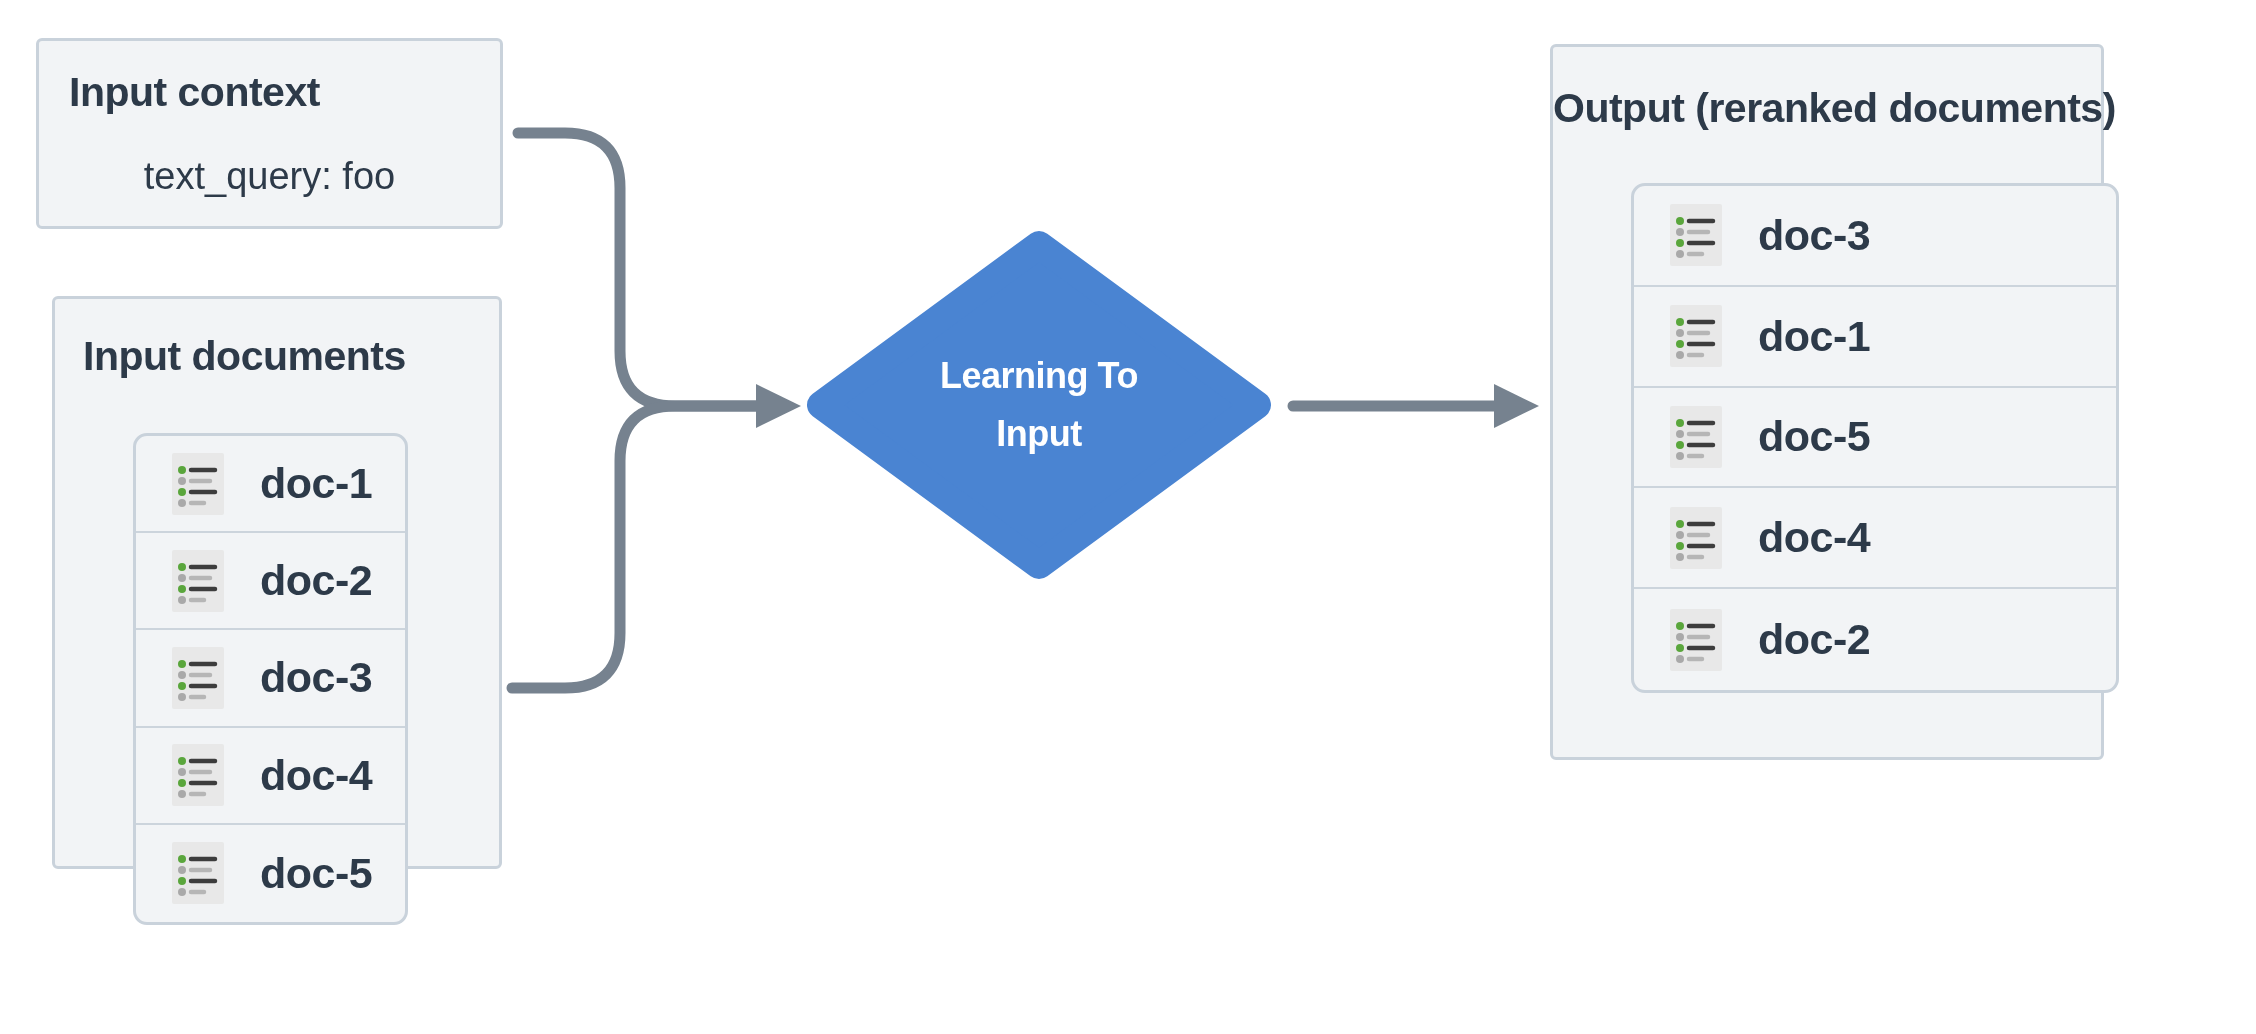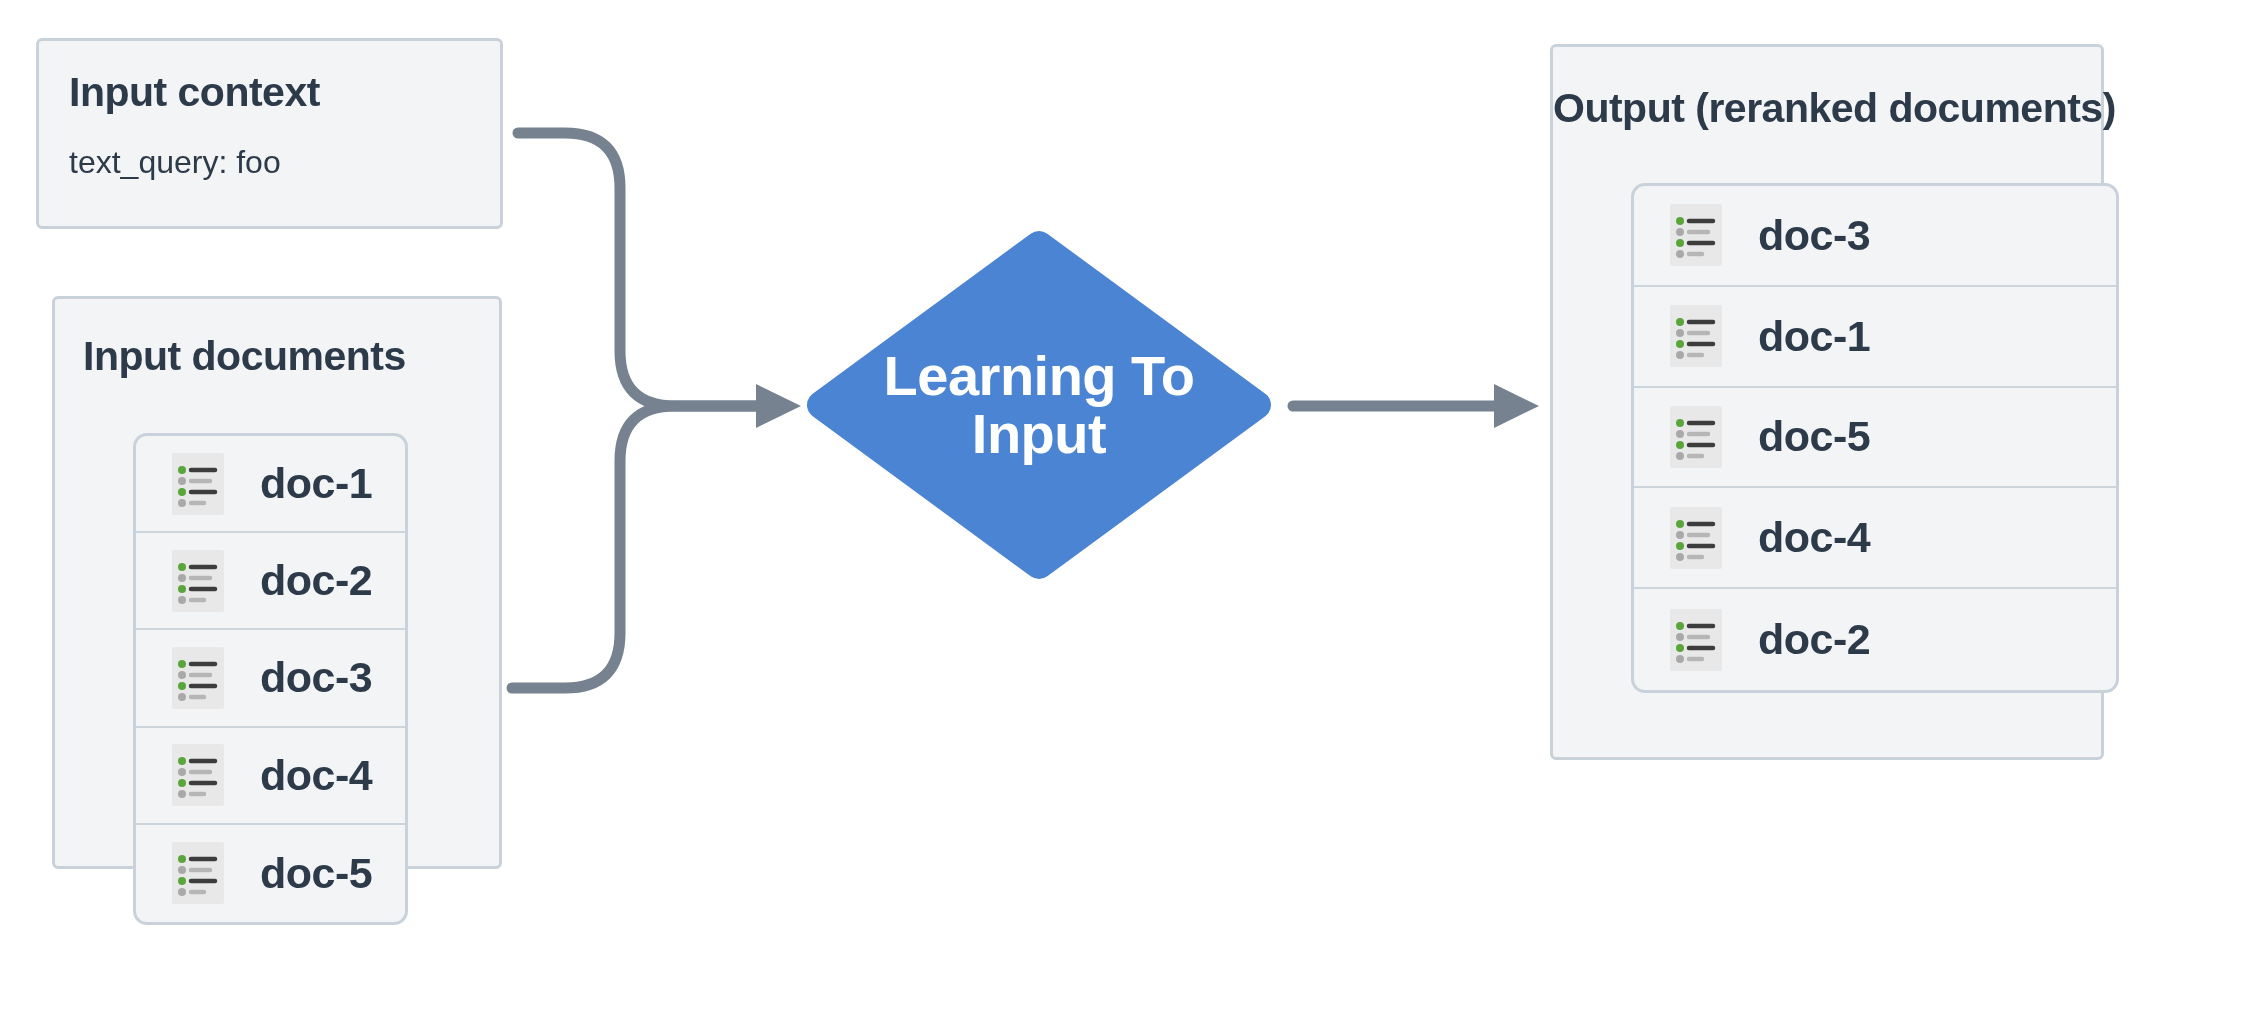--- a/index.html
+++ b/index.html
@@ -36,21 +36,21 @@
     box-sizing:border-box;
   }
   .node-title{
     font-weight:bold;
     font-size:41px;
     letter-spacing:-0.5px;
     line-height:50px;
     white-space:nowrap;
   }
   #search-box{left:36px;top:38px;width:467px;height:191px;padding:26px 30px;}
-  #search-body{font-size:32px;line-height:50px;margin-top:20px;white-space:nowrap;}
+  #search-body{font-size:38px;line-height:50px;margin-top:34px;white-space:nowrap;text-align:center;}
 
   #input-box{left:52px;top:296px;width:450px;height:573px;padding:32px 28px;}
   #output-box{left:1550px;top:44px;width:554px;height:716px;padding:36px 0;text-align:center;}
 
   .doc-list{
     position:absolute;
     background:var(--node-fill);
     border:3px solid var(--node-border);
     border-radius:14px;
     box-sizing:border-box;
@@ -75,21 +75,21 @@
   .ic-dot-m{fill:var(--icon-gray-dot);}
   .ic-ln-d{stroke:var(--icon-line-dark);stroke-width:4.5;stroke-linecap:round;}
   .ic-ln-m{stroke:var(--icon-line-gray);stroke-width:4.5;stroke-linecap:round;}
 
   #diamond{position:absolute;left:805px;top:229px;width:468px;height:352px;}
   #diamond svg{position:absolute;left:0;top:0;}
   #diamond-shape{fill:var(--diamond-fill);stroke:var(--diamond-fill);stroke-width:28;stroke-linejoin:round;}
   #diamond-label{
     position:absolute;left:0;top:0;right:0;bottom:0;
     display:flex;flex-direction:column;align-items:center;justify-content:center;
-    color:#ffffff;font-weight:bold;font-size:56px;line-height:58px;
+    color:#ffffff;font-weight:bold;font-size:36px;line-height:58px;
     text-align:center;letter-spacing:-0.5px;
   }
 </style>
 </head>
 <body>
 
 <div id="canvas">
 
   <svg id="edges" viewBox="0 0 2256 1034">
     <path class="edge" d="M 518 133 H 565 Q 620 133 620 188 V 351 Q 620 406 675 406 H 762"></path>

